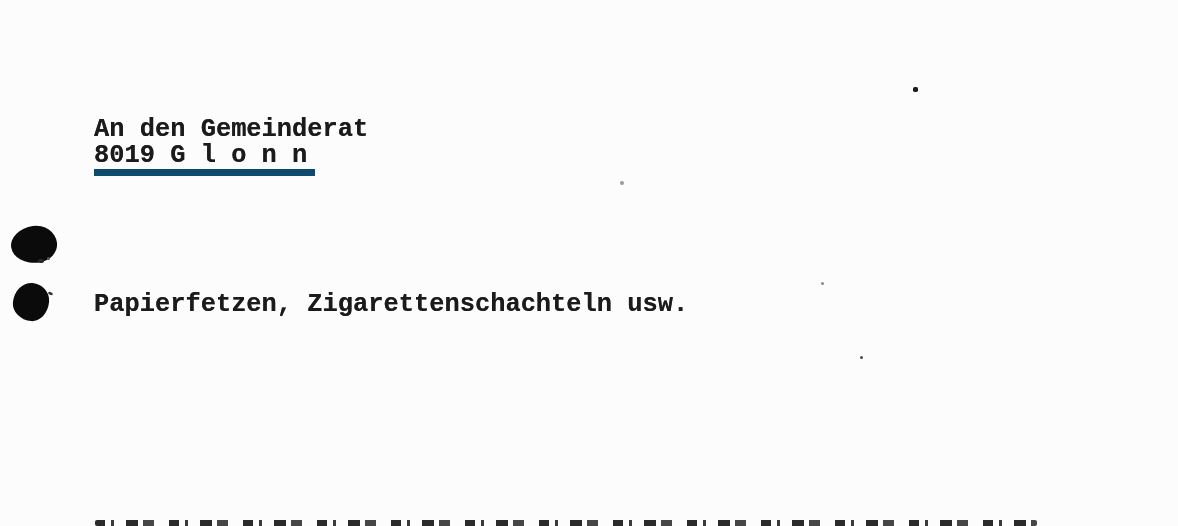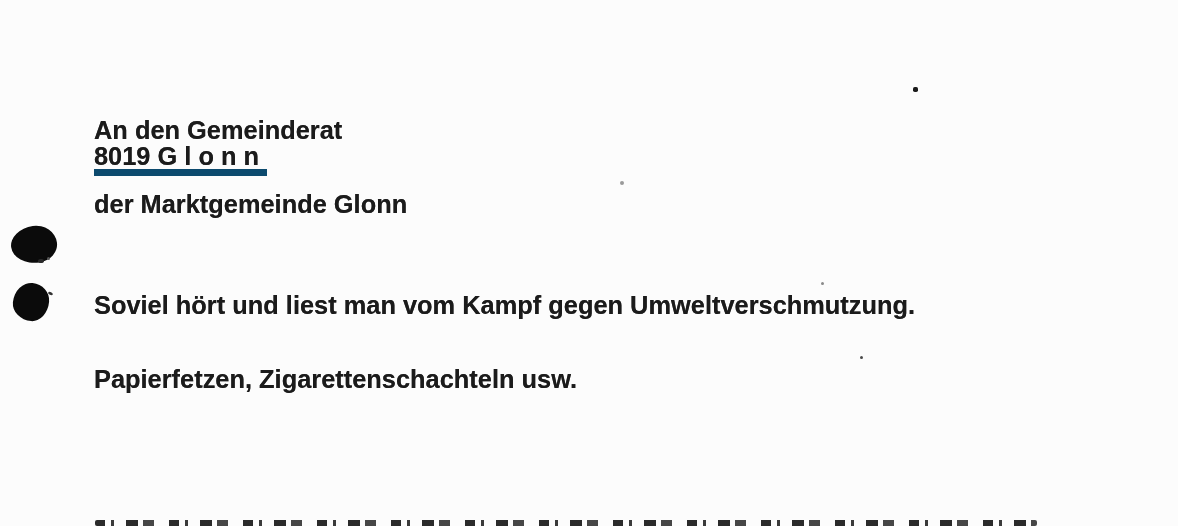--- a/index.html
+++ b/index.html
@@ -1,21 +1,21 @@
 <!DOCTYPE html>
 <html><head>
 <meta charset="utf-8">
 <style>
   html,body { margin:0; padding:0; }
   .page {
     position:relative;
     width:1178px; height:526px;
     background:#fcfcfc;
     overflow:hidden;
-    font-family:Liberation Sans, sans-serif;
+    font-family:Liberation Mono, monospace;
     font-weight:700;
     color:#1b1b1b;
     font-size:25.4px;
   }
   .txt { position:absolute; white-space:pre; line-height:24.6px;
          text-shadow:0 0 0.6px rgba(25,25,25,0.75); }
   .recipient { left:94px; top:69px; }
   .postal {
     left:94px; top:144px;
     display:inline-block;
@@ -51,27 +51,25 @@
     border-radius:2px;
   }
 </style>
 </head>
 <body>
 
 <div class="page">
 
   <div class="txt recipient">
     <div>An den Gemeinderat</div>
-    <div>der Marktgemeinde Glonn</div>
   </div>
 
   <div class="txt postal">8019 G l o n n</div>
 
   <div class="txt body-text">
-    <div>Soviel hört und liest man vom Kampf gegen Umweltverschmutzung.</div>
     <div>Papierfetzen, Zigarettenschachteln usw.</div>
     
     
     
     
     
     
     
   </div>
 

